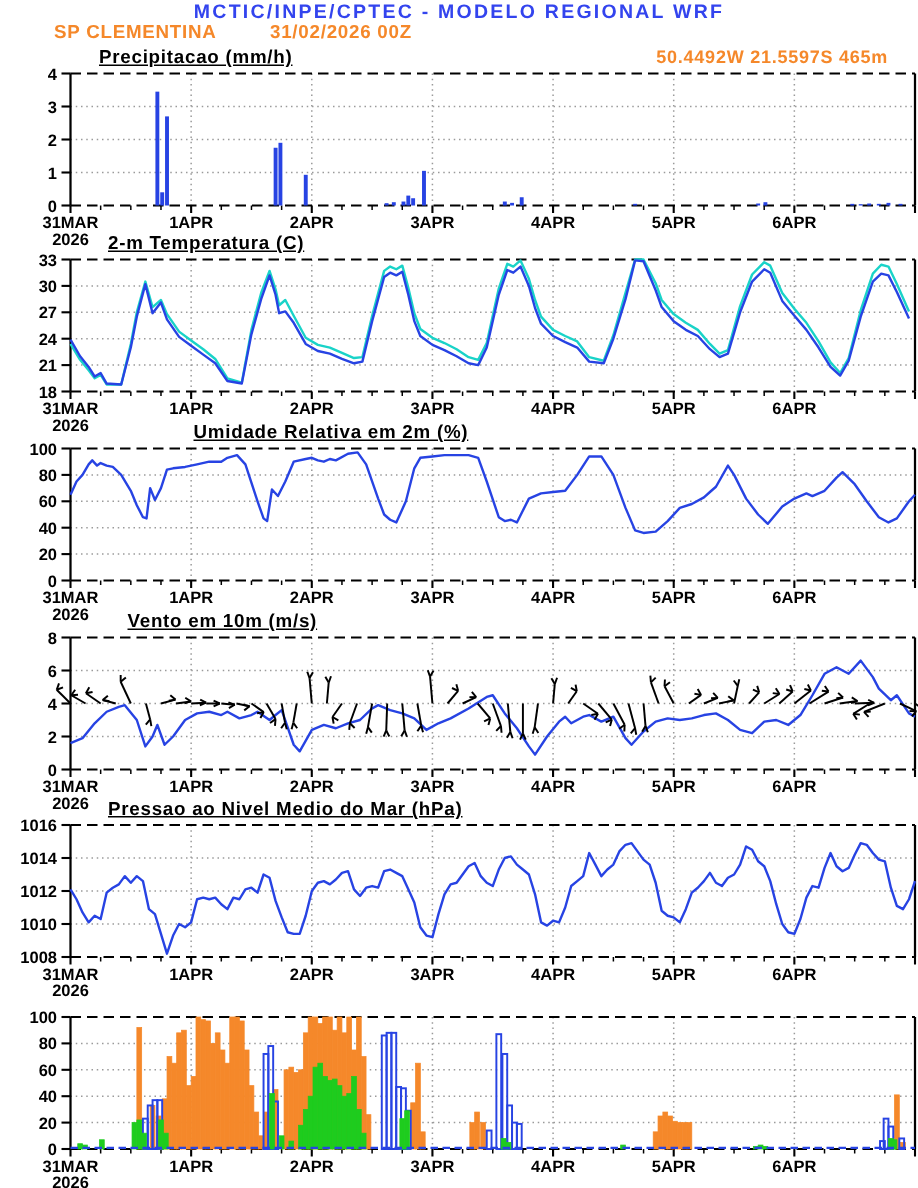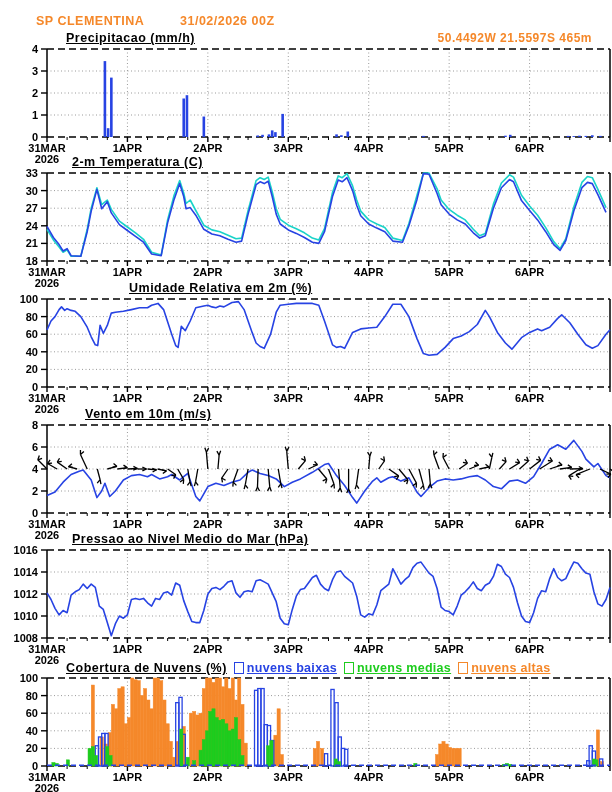--- a/index.html
+++ b/index.html
@@ -13,45 +13,31 @@
   .legendrow{position:absolute;top:661px;left:66px;width:546px;display:flex;align-items:center;white-space:nowrap;}
   .legenditem{display:flex;align-items:center;margin-left:7px;}
   .swatch{display:inline-block;width:8px;height:10px;border:1.6px solid #000;background:#fff;margin-right:3px;}
   .leglabel{font-size:12.5px;font-weight:bold;letter-spacing:.3px;text-decoration:underline;}
   svg text{font-family:"Liberation Sans",sans-serif;font-size:11px;font-weight:bold;fill:#000;}
 </style>
 </head>
 <body>
 
 <div class="page">
+  <div class="hdr1">MCTIC/INPE/CPTEC - MODELO REGIONAL WRF</div>
   <div class="hdr2a">SP CLEMENTINA</div>
   <div class="hdr2b">31/02/2026 00Z</div>
   <div class="loc">50.4492W 21.5597S 465m</div>
 
   <div class="ptitle" style="top:31px;left:66px;">Precipitacao (mm/h)</div>
   <div class="ptitle" style="top:155px;left:72px;">2-m Temperatura (C)</div>
   <div class="ptitle" style="top:281px;left:90px;margin-left:39px;">Umidade Relativa em 2m (%)</div>
   <div class="ptitle" style="top:407px;left:85px;">Vento em 10m (m/s)</div>
   <div class="ptitle" style="top:532px;left:72px;">Pressao ao Nivel Medio do Mar (hPa)</div>
 
-  <div class="legendrow">
-    <span class="ptitle" style="position:static;">Cobertura de Nuvens (%)</span>
-    <span class="legenditem">
-      <span class="swatch" id="sw0" style="border-color: rgb(39, 67, 227);"></span>
-      <span class="leglabel" id="ll0" style="color: rgb(39, 67, 227);">nuvens baixas</span>
-    </span>
-    <span class="legenditem">
-      <span class="swatch" id="sw1" style="border-color: rgb(30, 204, 30);"></span>
-      <span class="leglabel" id="ll1" style="color: rgb(30, 204, 30);">nuvens medias</span>
-    </span>
-    <span class="legenditem">
-      <span class="swatch" id="sw2" style="border-color: rgb(245, 136, 42);"></span>
-      <span class="leglabel" id="ll2" style="color: rgb(245, 136, 42);">nuvens altas</span>
-    </span>
-  </div>
 
   <svg id="cv" width="612" height="792" style="position:absolute;top:0;left:0;">
       <line x1="127.42857142857143" x2="127.42857142857143" y1="49" y2="137" stroke="#9a9a9a" stroke-width="1" stroke-dasharray="1 2.5"></line>
       <line x1="207.85714285714286" x2="207.85714285714286" y1="49" y2="137" stroke="#9a9a9a" stroke-width="1" stroke-dasharray="1 2.5"></line>
       <line x1="288.2857142857143" x2="288.2857142857143" y1="49" y2="137" stroke="#9a9a9a" stroke-width="1" stroke-dasharray="1 2.5"></line>
       <line x1="368.7142857142857" x2="368.7142857142857" y1="49" y2="137" stroke="#9a9a9a" stroke-width="1" stroke-dasharray="1 2.5"></line>
       <line x1="449.14285714285717" x2="449.14285714285717" y1="49" y2="137" stroke="#9a9a9a" stroke-width="1" stroke-dasharray="1 2.5"></line>
       <line x1="529.5714285714286" x2="529.5714285714286" y1="49" y2="137" stroke="#9a9a9a" stroke-width="1" stroke-dasharray="1 2.5"></line>
       <line x1="41" x2="47" y1="137" y2="137" stroke="#000" stroke-width="1.4"></line>
       <text x="38" y="141" text-anchor="end">0</text>

